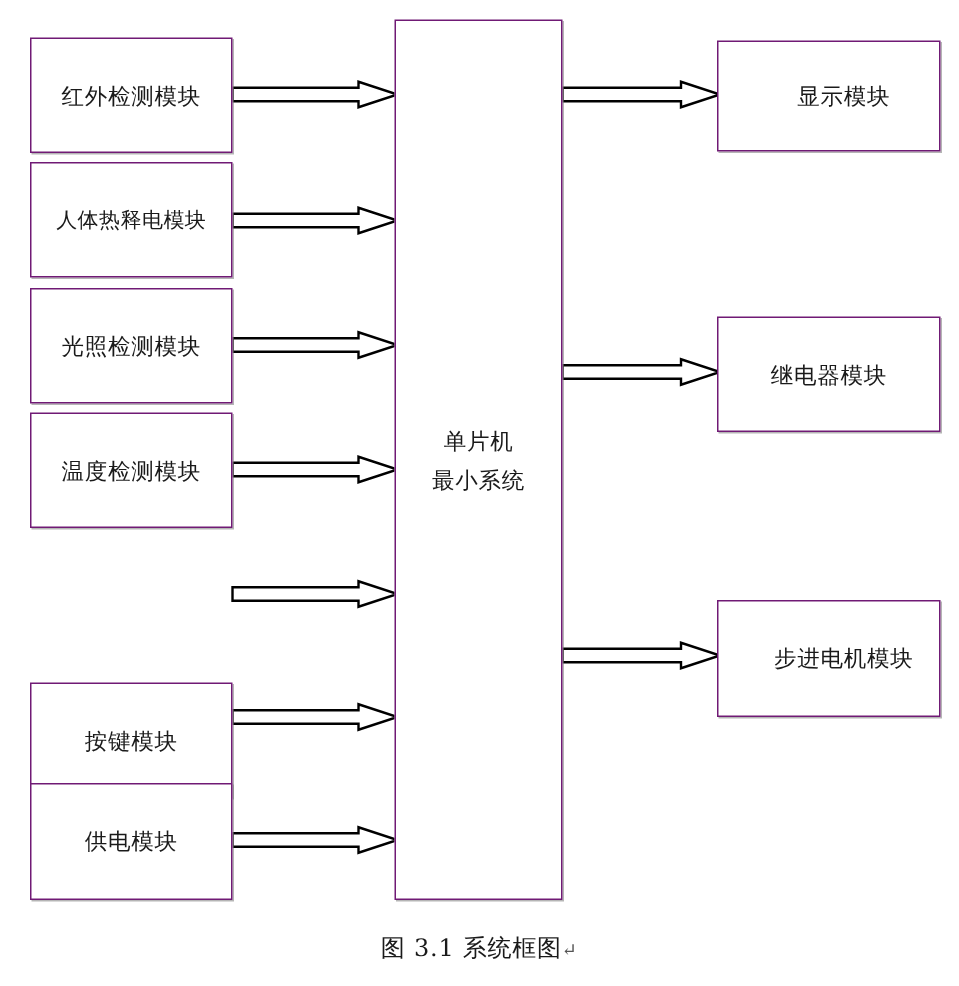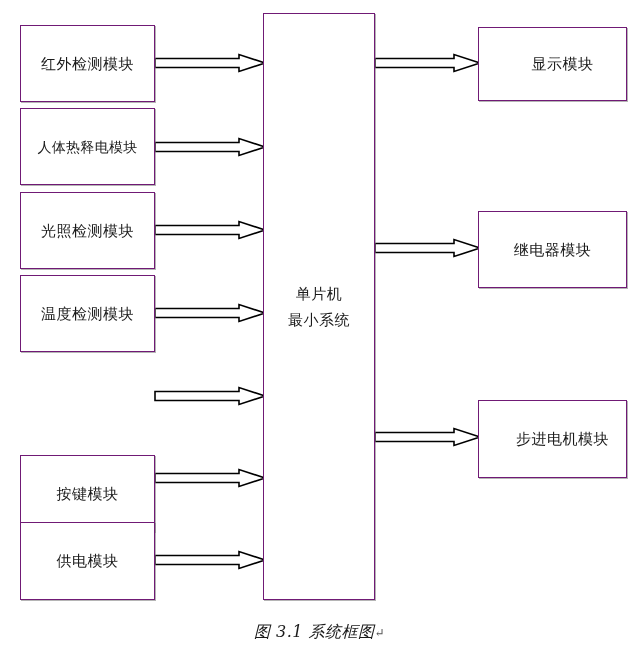--- a/index.html
+++ b/index.html
@@ -58,21 +58,20 @@
   #figure-caption {
     position: absolute;
     left: 0;
     top: 622px;
     width: 639px;
     text-align: center;
     font-family: "DejaVu Serif", "Liberation Serif", serif;
     font-size: 16px;
     color: #1a1a1a;
     letter-spacing: 0.5px;
-    font-style: italic;
   }
   #figure-caption .pilcrow {
     font-size: 12px;
     color: #555;
     vertical-align: baseline;
   }
 </style>
 </head>
 <body>
 

